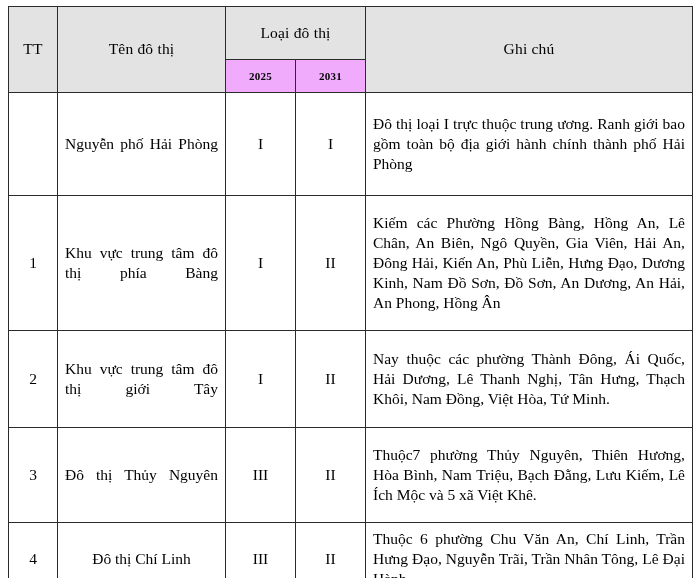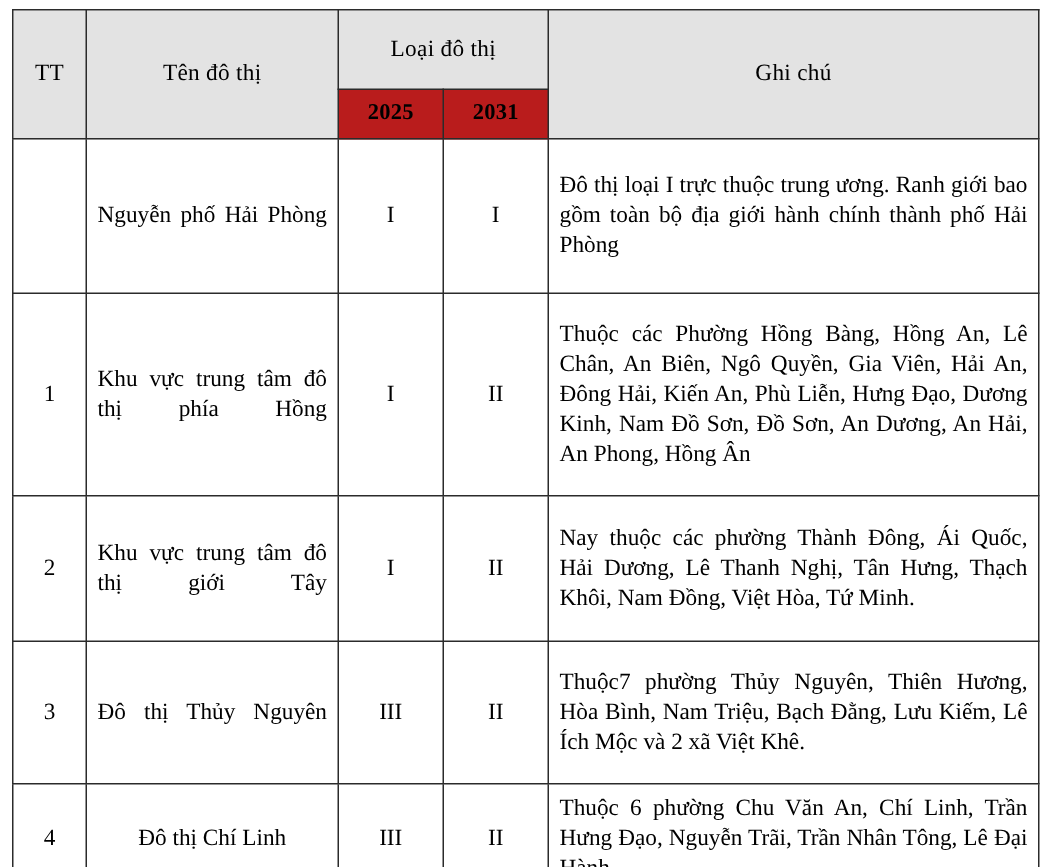--- a/index.html
+++ b/index.html
@@ -53,23 +53,23 @@
     text-align: center;
     font-weight: bold;
     letter-spacing: 0.2px;
   }
   thead th.h-tt      { height: 46px; }
   thead th.h-name    { height: 46px; }
   thead th.h-loai    { height: 46px; }
   thead th.h-ghichu  { height: 46px; }
   thead th.h-year {
     height: 26px;
-    background: #b91c1c;
+    background: #f0abfc;
     font-weight: bold;
-    font-size: 15px;
+    font-size: 11px;
   }
 
   
   td.cell-tt {
     text-align: center;
     vertical-align: middle;
   }
   td.cell-name {
     text-align: justify;
     text-align-last: justify;
@@ -130,38 +130,38 @@
     <tbody id="table-body">
         <tr class="row-0">
           <td class="cell-tt"></td>
           <td class="cell-name bold">Nguyễn phố Hải Phòng</td>
           <td class="cell-type bold">I</td>
           <td class="cell-type bold">I</td>
           <td class="cell-note">Đô thị loại I trực thuộc trung ương. Ranh giới bao gồm toàn bộ địa giới hành chính thành phố Hải Phòng</td>
         </tr>
         <tr class="row-1">
           <td class="cell-tt bold">1</td>
-          <td class="cell-name bold">Khu vực trung tâm đô thị phía Hồng</td>
+          <td class="cell-name bold">Khu vực trung tâm đô thị phía Bàng</td>
           <td class="cell-type bold">I</td>
           <td class="cell-type bold">II</td>
-          <td class="cell-note">Thuộc các Phường Hồng Bàng, Hồng An, Lê Chân, An Biên, Ngô Quyền, Gia Viên, Hải An, Đông Hải, Kiến An, Phù Liễn, Hưng Đạo, Dương Kinh, Nam Đồ Sơn, Đồ Sơn, An Dương, An Hải, An Phong, Hồng Ân</td>
+          <td class="cell-note">Kiếm các Phường Hồng Bàng, Hồng An, Lê Chân, An Biên, Ngô Quyền, Gia Viên, Hải An, Đông Hải, Kiến An, Phù Liễn, Hưng Đạo, Dương Kinh, Nam Đồ Sơn, Đồ Sơn, An Dương, An Hải, An Phong, Hồng Ân</td>
         </tr>
         <tr class="row-2">
           <td class="cell-tt">2</td>
           <td class="cell-name bold">Khu vực trung tâm đô thị giới Tây</td>
           <td class="cell-type">I</td>
           <td class="cell-type">II</td>
           <td class="cell-note">Nay thuộc các phường Thành Đông, Ái Quốc, Hải Dương, Lê Thanh Nghị, Tân Hưng, Thạch Khôi, Nam Đồng, Việt Hòa, Tứ Minh.</td>
         </tr>
         <tr class="row-3">
           <td class="cell-tt">3</td>
           <td class="cell-name">Đô thị Thủy Nguyên</td>
           <td class="cell-type">III</td>
           <td class="cell-type">II</td>
-          <td class="cell-note">Thuộc7 phường Thủy Nguyên, Thiên Hương, Hòa Bình, Nam Triệu, Bạch Đằng, Lưu Kiếm, Lê Ích Mộc và 2 xã Việt Khê.</td>
+          <td class="cell-note">Thuộc7 phường Thủy Nguyên, Thiên Hương, Hòa Bình, Nam Triệu, Bạch Đằng, Lưu Kiếm, Lê Ích Mộc và 5 xã Việt Khê.</td>
         </tr>
         <tr class="row-4">
           <td class="cell-tt">4</td>
           <td class="cell-name center-name">Đô thị  Chí Linh</td>
           <td class="cell-type">III</td>
           <td class="cell-type">II</td>
           <td class="cell-note">Thuộc 6 phường  Chu Văn An, Chí Linh, Trần Hưng Đạo, Nguyễn Trãi, Trần Nhân Tông, Lê Đại Hành.</td>
         </tr>
       </tbody>
   </table>

